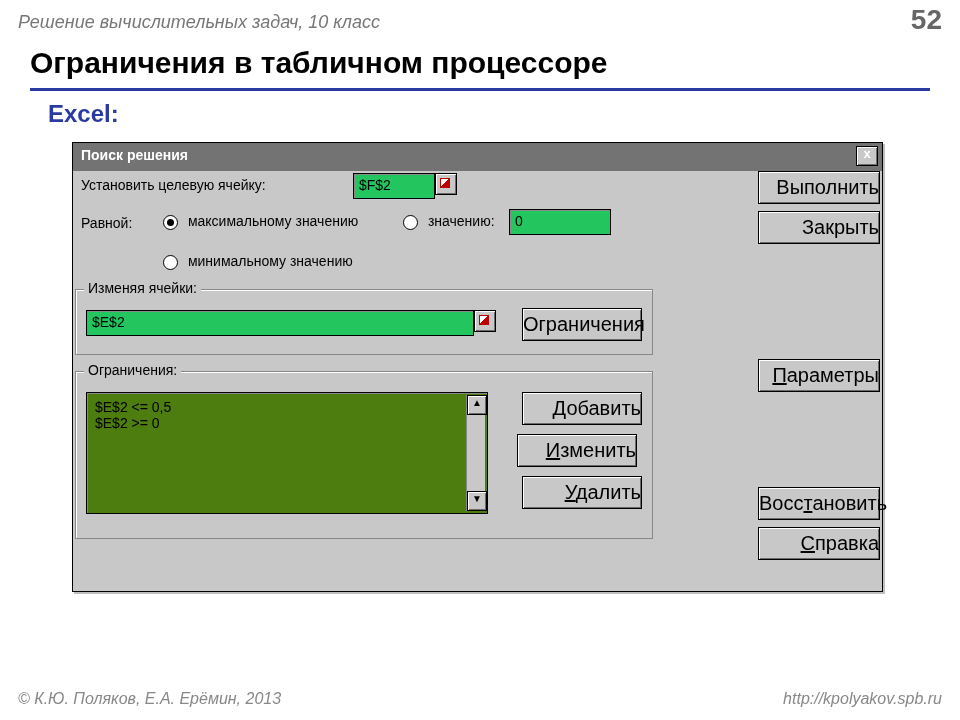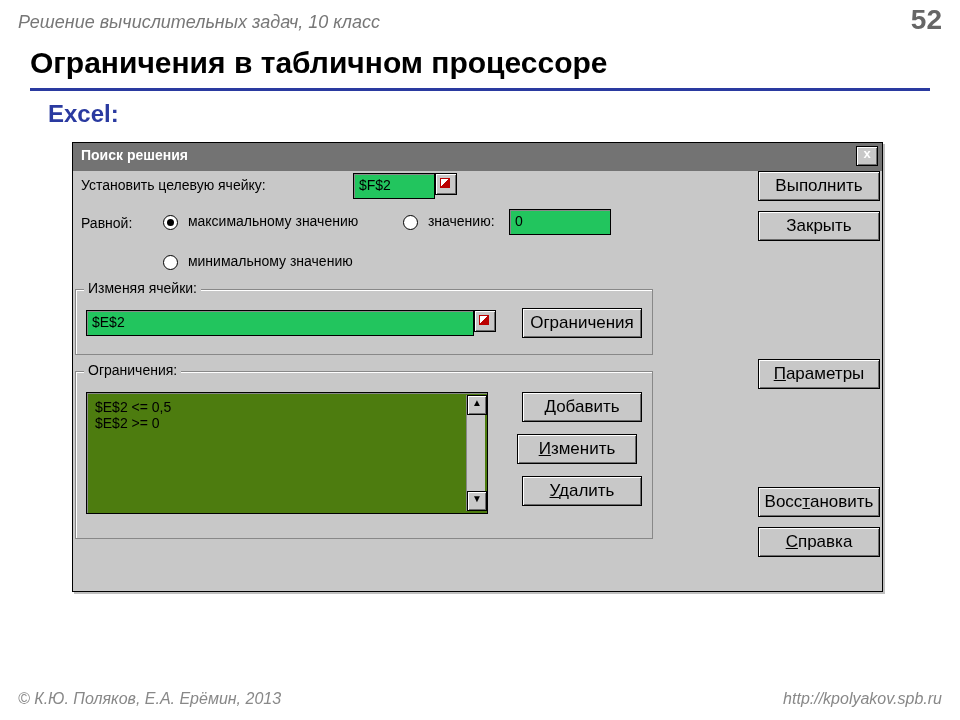--- a/index.html
+++ b/index.html
@@ -8,21 +8,21 @@
 .pagenum{position:absolute;right:18px;top:4px;font-weight:bold;font-style:normal;font-size:28px;color:#666}
 .title{position:absolute;left:30px;top:46px;font-size:30px;font-weight:bold}
 .rule{position:absolute;left:30px;right:30px;top:88px;border-top:3px solid #2a3aa0}
 .excel{position:absolute;left:48px;top:100px;font-size:24px;font-weight:bold;color:#2a3aa0}
 
 .dlg{position:absolute;left:72px;top:142px;width:809px;border:1px solid #000;box-shadow:2px 2px 0 rgba(0,0,0,.25);font-family:Tahoma,Arial,sans-serif;font-size:14px;background:#c8c8c8}
 .tbar{height:24px;background:#737373;color:#fff;font-weight:bold;padding:4px 6px 0 8px;position:relative;font-size:14px}
 .tbar .xbtn{position:absolute;right:4px;top:3px;width:20px;height:18px;background:#c8c8c8;border:1px solid #000;text-align:center;font-family:Arial;font-weight:bold;font-size:13px;line-height:14px;box-shadow:inset 1px 1px 0 #fff,inset -1px -1px 0 #6b6b6b}
 .body{padding:12px 14px 18px 14px;position:relative;height:390px}
 
-.btn{background:#c8c8c8;border:1px solid #000;box-shadow:inset 1px 1px 0 #fff,inset -1px -1px 0 #6b6b6b;padding:4px 0;text-align:center;font-size:17px;cursor:default}
+.btn{background:#c8c8c8;border:1px solid #000;box-shadow:inset 1px 1px 0 #fff,inset -1px -1px 0 #6b6b6b;padding:4px 0;text-align:right;font-size:20px;cursor:default}
 .btn span{white-space:pre}
 .txt{background:#22c55e;border:1px solid #000;box-shadow:inset 1px 1px 0 #888;padding:3px 5px;font-size:14px;height:18px}
 .rad{display:inline-block;width:13px;height:13px;border:1px solid #000;border-radius:50%;background:#fff;position:relative;vertical-align:middle;margin-right:6px}
 .rad.sel::after{content:"";position:absolute;left:3px;top:3px;width:7px;height:7px;background:#000;border-radius:50%}
 .fieldset{position:absolute;border:1px solid #888;box-shadow:inset 1px 1px 0 #fff}
 .legend{position:absolute;top:-10px;left:8px;background:#c8c8c8;padding:0 4px;font-size:14px}
 .under{text-decoration:underline}
 .scroll{position:absolute;right:2px;top:2px;bottom:2px;width:18px;background:#c8c8c8;border-left:1px solid #888}
 .sbtn{position:absolute;left:0;width:18px;height:18px;background:#c8c8c8;border:1px solid #000;box-shadow:inset 1px 1px 0 #fff,inset -1px -1px 0 #6b6b6b;font-size:10px;text-align:center;line-height:14px}
 .refbtn{display:inline-block;width:20px;height:20px;background:#c8c8c8;border:1px solid #000;box-shadow:inset 1px 1px 0 #fff,inset -1px -1px 0 #6b6b6b;vertical-align:top;position:relative}

